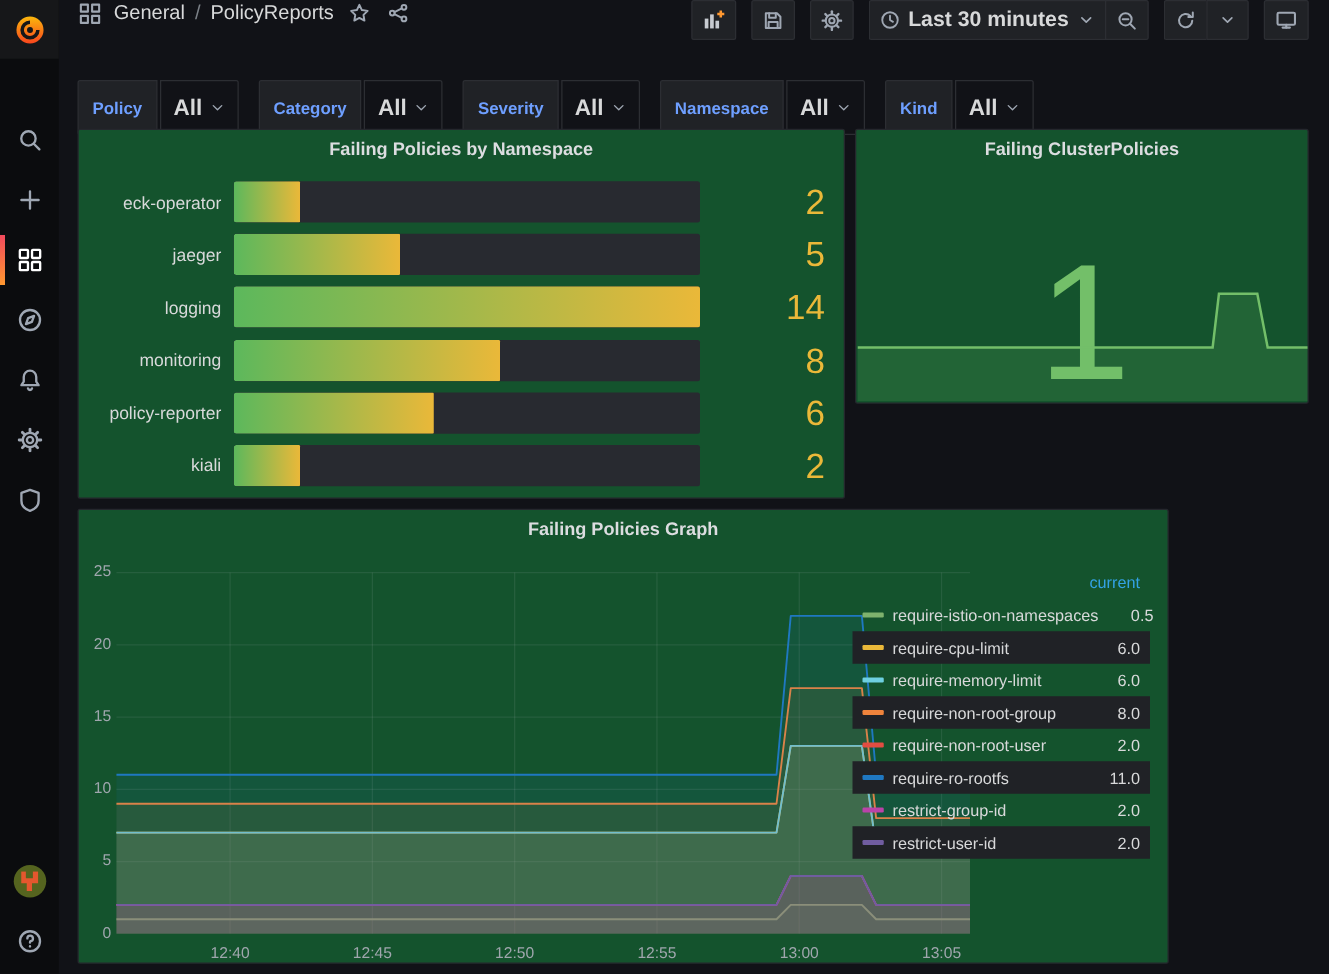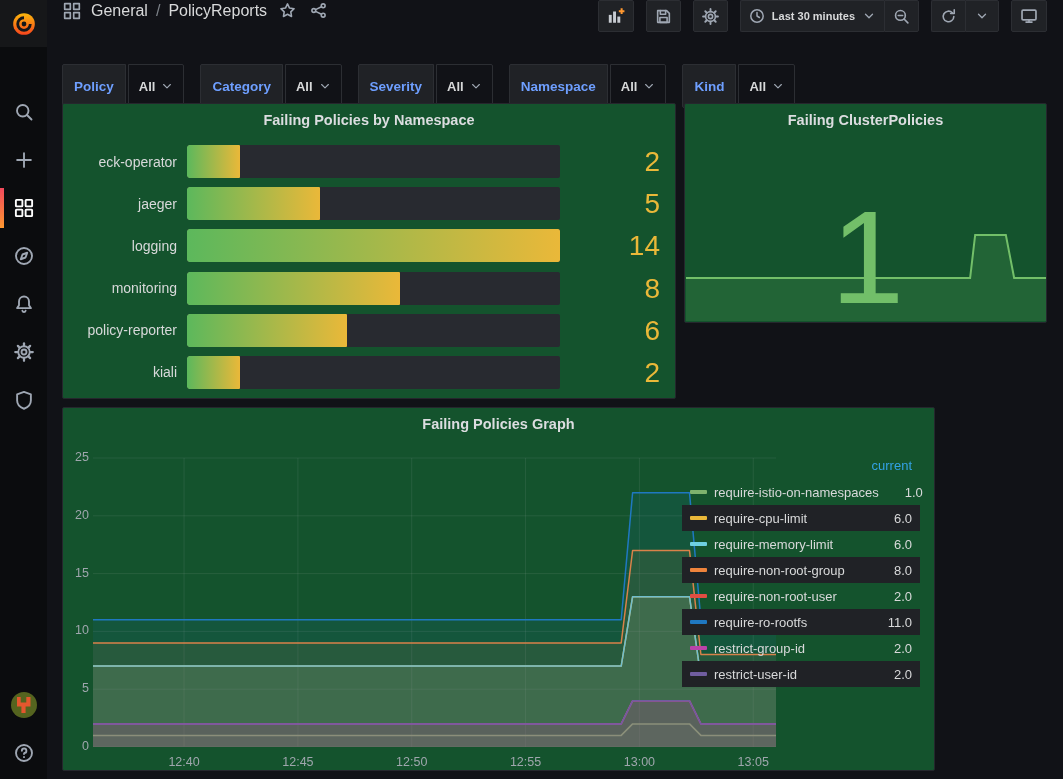--- a/index.html
+++ b/index.html
@@ -28,27 +28,27 @@
   .crumb { display:flex; align-items:center; gap:10px; }
   .crumb-title { font-size:16px; color:#d8d9da; display:flex; gap:8px; align-items:baseline; cursor:pointer; }
   .crumb-sep { color:#7b8087; }
   .icon-btn { background:none; border:none; cursor:pointer; padding:2px; display:flex; align-items:center; }
   .toolbar { margin-left:auto; display:flex; align-items:center; gap:12px; }
   .tb-btn { height:32px; min-width:34px; background:#202226; border:1px solid #2c2e33; border-radius:2px; display:flex; align-items:center; justify-content:center; gap:7px; cursor:pointer; color:#d8d9da; padding:0 8px; }
   .tb-group { display:flex; align-items:stretch; }
   .tb-group .tb-btn { border-radius:0; }
   .tb-group .tb-btn:first-child { border-radius:2px 0 0 2px; border-right:none; }
   .tb-group .tb-btn:last-child { border-radius:0 2px 2px 0; border-left:1px solid #2c2e33; }
-  .tb-time-label { font-size:11px; font-weight:600; color:#d8d9da; }
+  .tb-time-label { font-size:17px; font-weight:600; color:#d8d9da; }
 
   
   .filter-row { position:absolute; left:62px; top:64px; right:16px; height:44px; display:flex; gap:16px; }
   .filter { display:flex; gap:2px; }
   .filter-label { background:#202226; border:1px solid #2c2e33; color:#6e9fff; font-size:13.5px; font-weight:600; display:flex; align-items:center; padding:0 11px; border-radius:2px 0 0 2px; }
-  .filter-value { background:#111217; border:1px solid #2c2e33; color:#d8d9da; font-size:13px; font-weight:600; display:flex; align-items:center; gap:6px; padding:0 10px; border-radius:0 2px 2px 0; cursor:pointer; }
+  .filter-value { background:#111217; border:1px solid #2c2e33; color:#d8d9da; font-size:18px; font-weight:600; display:flex; align-items:center; gap:6px; padding:0 10px; border-radius:0 2px 2px 0; cursor:pointer; }
 
   
   .panel { position:absolute; background:#14532d; border:1px solid #25272d; border-radius:2px; }
   .panel h2 { font-size:14.5px; font-weight:600; color:#dcdde0; text-align:center; padding-top:8px; cursor:pointer; }
   #panel-bargauge { left:62px; top:103px; width:614px; height:296px; }
   #panel-stat { left:684px; top:103px; width:363px; height:220px; overflow:hidden; }
   #panel-graph { left:62px; top:407px; width:873px; height:364px; }
 
   
   .bg-rows { position:absolute; left:12px; right:15px; top:41px; bottom:9px; display:flex; flex-direction:column; justify-content:space-between; }
@@ -411,21 +411,21 @@
       <div class="axis-label xlab" style="left: 440.567px; top: 347px;">12:55</div>
       <div class="axis-label xlab" style="left: 554.4px; top: 347px;">13:00</div>
       <div class="axis-label xlab" style="left: 668.233px; top: 347px;">13:05</div>
     </div>
   <div class="legend">
     <div class="legend-header">current</div>
     <div id="legend-rows">
         <div class="legend-row">
           <span class="legend-swatch" style="background: rgb(126, 178, 109);"></span>
           <span class="legend-name">require-istio-on-namespaces</span>
-          <span class="legend-value">1.0</span>
+          <span class="legend-value">0.5</span>
         </div>
         <div class="legend-row alt">
           <span class="legend-swatch" style="background: rgb(234, 184, 57);"></span>
           <span class="legend-name">require-cpu-limit</span>
           <span class="legend-value">6.0</span>
         </div>
         <div class="legend-row">
           <span class="legend-swatch" style="background: rgb(110, 208, 224);"></span>
           <span class="legend-name">require-memory-limit</span>
           <span class="legend-value">6.0</span>

